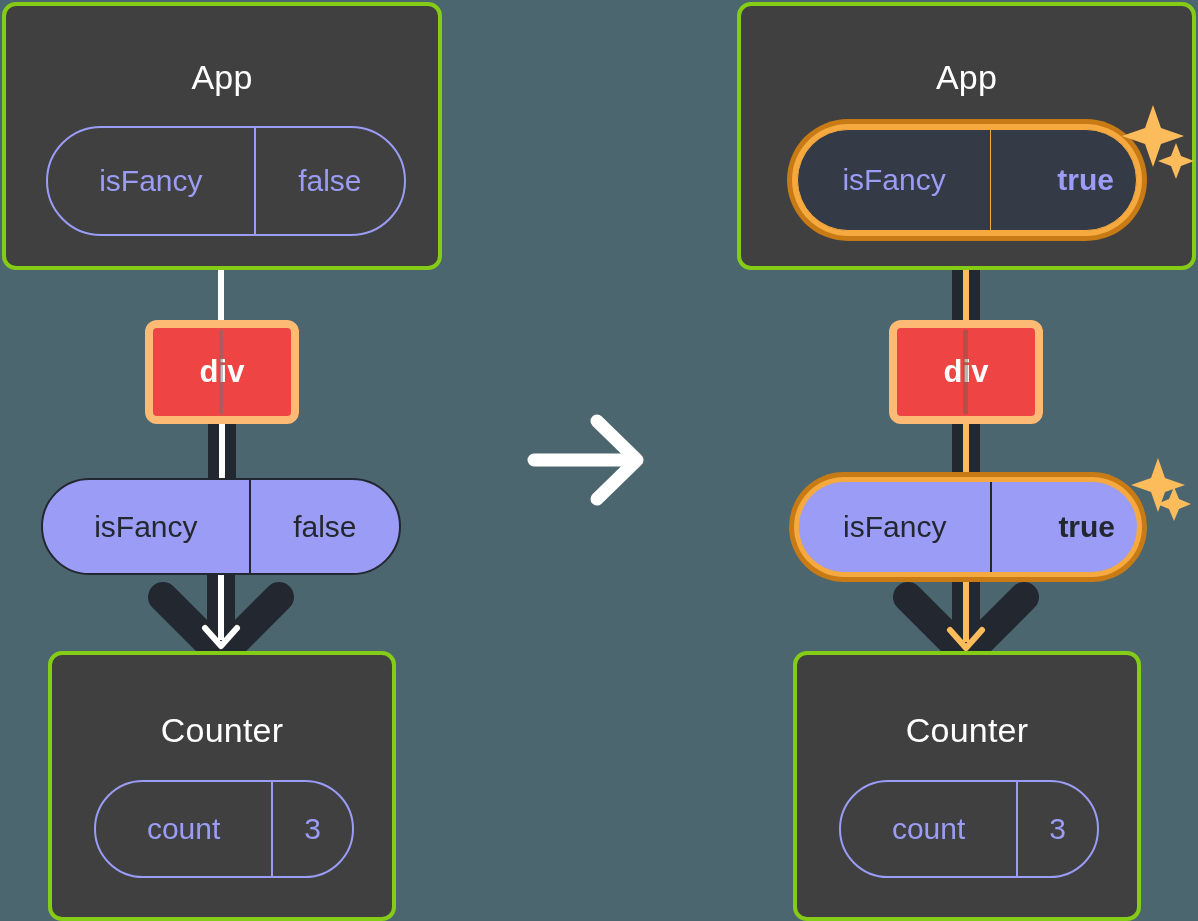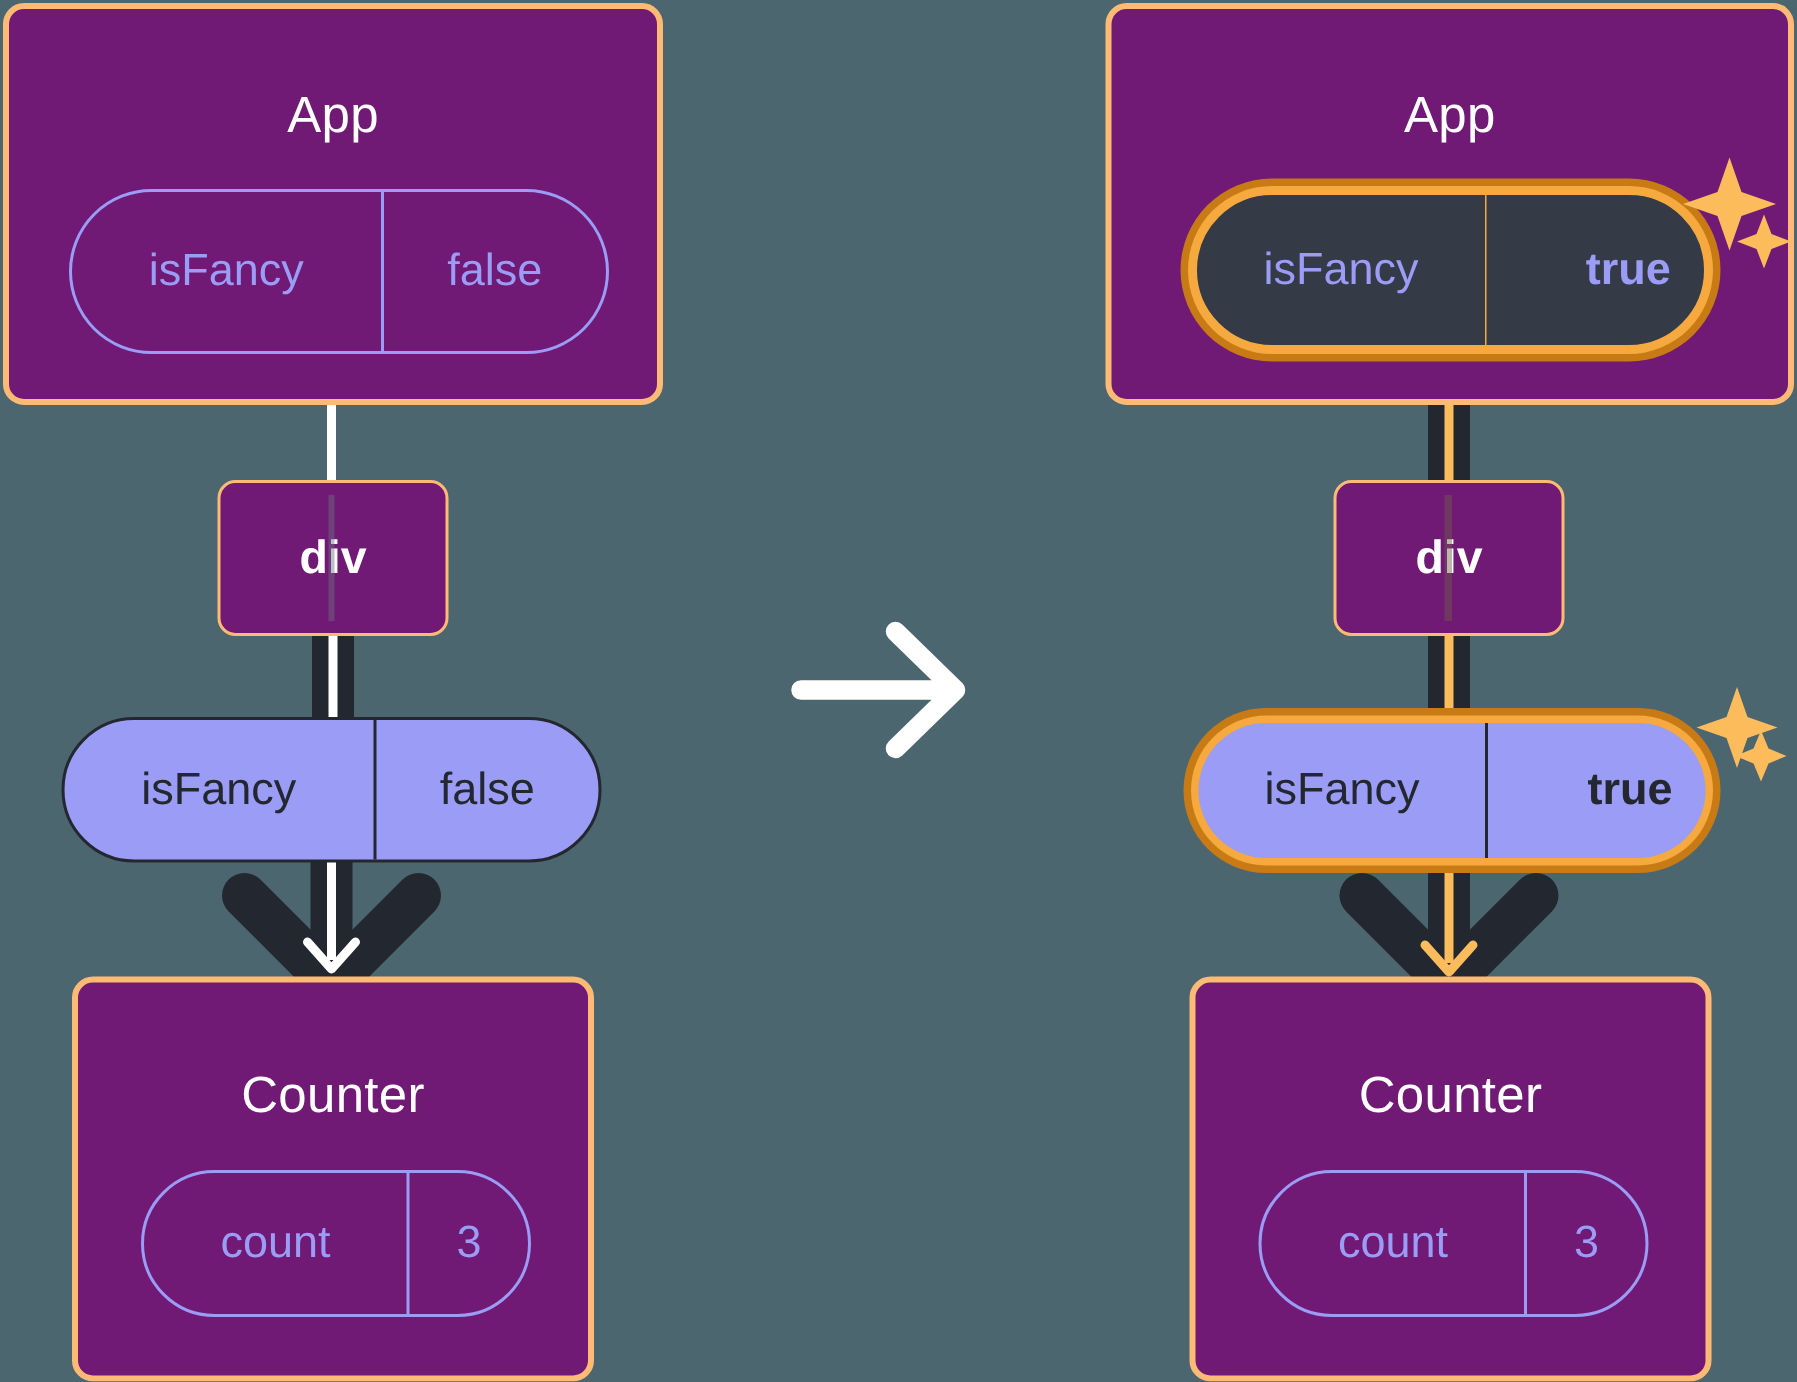--- a/index.html
+++ b/index.html
@@ -8,41 +8,41 @@
     background:#4C6670;
     font-family:"Liberation Sans", sans-serif;
     overflow:hidden;
     position:relative;
   }
   .stage{position:absolute;inset:0;}
 
   
   .cbox{
     position:absolute;
-    background:#701a75;
-    border:4px solid #fdba74;
+    background:#404040;
+    border:4px solid #84cc16;
     border-radius:14px;
     box-sizing:border-box;
     z-index:6;
   }
   .cbox-title{
     position:absolute;
     left:0;right:0;
     text-align:center;
     color:#FFFFFF;
     font-size:34px;
     letter-spacing:.2px;
     line-height:1;
   }
 
   
   .divbox{
     position:absolute;
-    background:#701a75;
-    border:2px solid #fdba74;
+    background:#ef4444;
+    border:8px solid #fdba74;
     border-radius:12px;
     box-sizing:border-box;
     display:flex;align-items:center;justify-content:center;
     color:#FFFFFF;
     font-size:31px;font-weight:700;
     z-index:8;
   }
 
   
   .pill{

